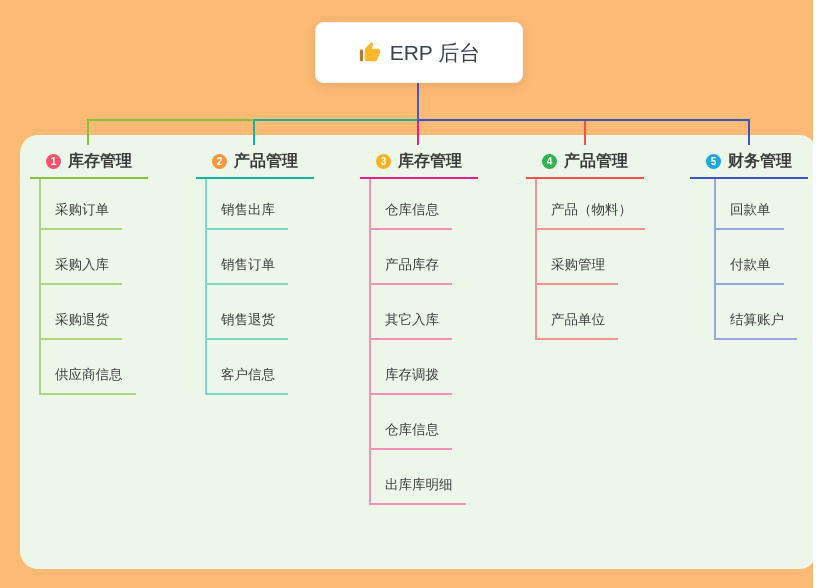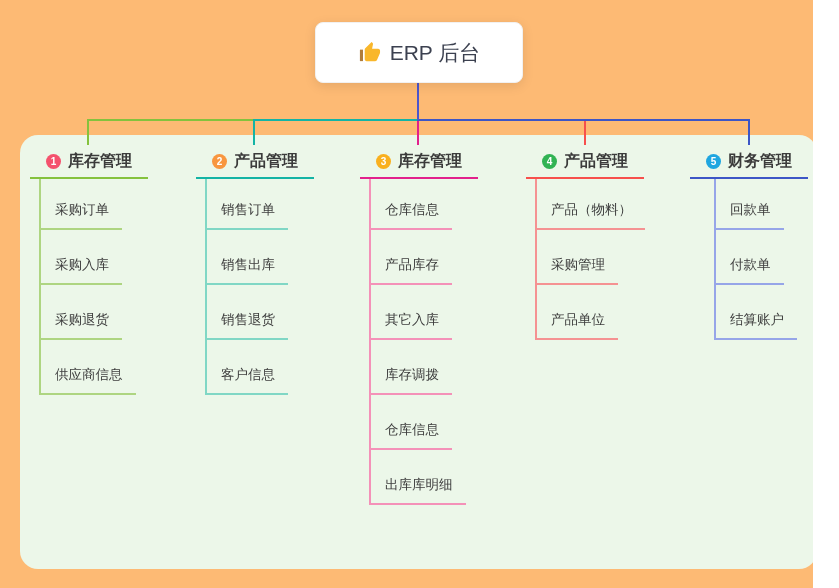--- a/index.html
+++ b/index.html
@@ -90,24 +90,24 @@
     </div>
   </div>
 
   <div class="branch" style="left:196px;top:145px;">
     <div class="branch-header" style="border-bottom-color: rgb(20, 180, 165);">
       <span class="badge" style="background-color: rgb(248, 150, 63);">2</span>
       <span>产品管理</span>
     </div>
     <div class="children" style="border-left-color: rgb(128, 215, 197);">
       <div class="child">
-          <span class="child-label" style="border-bottom-color: rgb(128, 215, 197);">销售订单</span>
+          <span class="child-label" style="border-bottom-color: rgb(128, 215, 197);">销售出库</span>
         </div>
       <div class="child">
-          <span class="child-label" style="border-bottom-color: rgb(128, 215, 197);">销售出库</span>
+          <span class="child-label" style="border-bottom-color: rgb(128, 215, 197);">销售订单</span>
         </div>
       <div class="child">
           <span class="child-label" style="border-bottom-color: rgb(128, 215, 197); margin-top: 25px;">销售退货</span>
         </div>
       <div class="child">
           <span class="child-label" style="border-bottom-color: rgb(128, 215, 197);">客户信息</span>
         </div>
     </div>
   </div>
 

